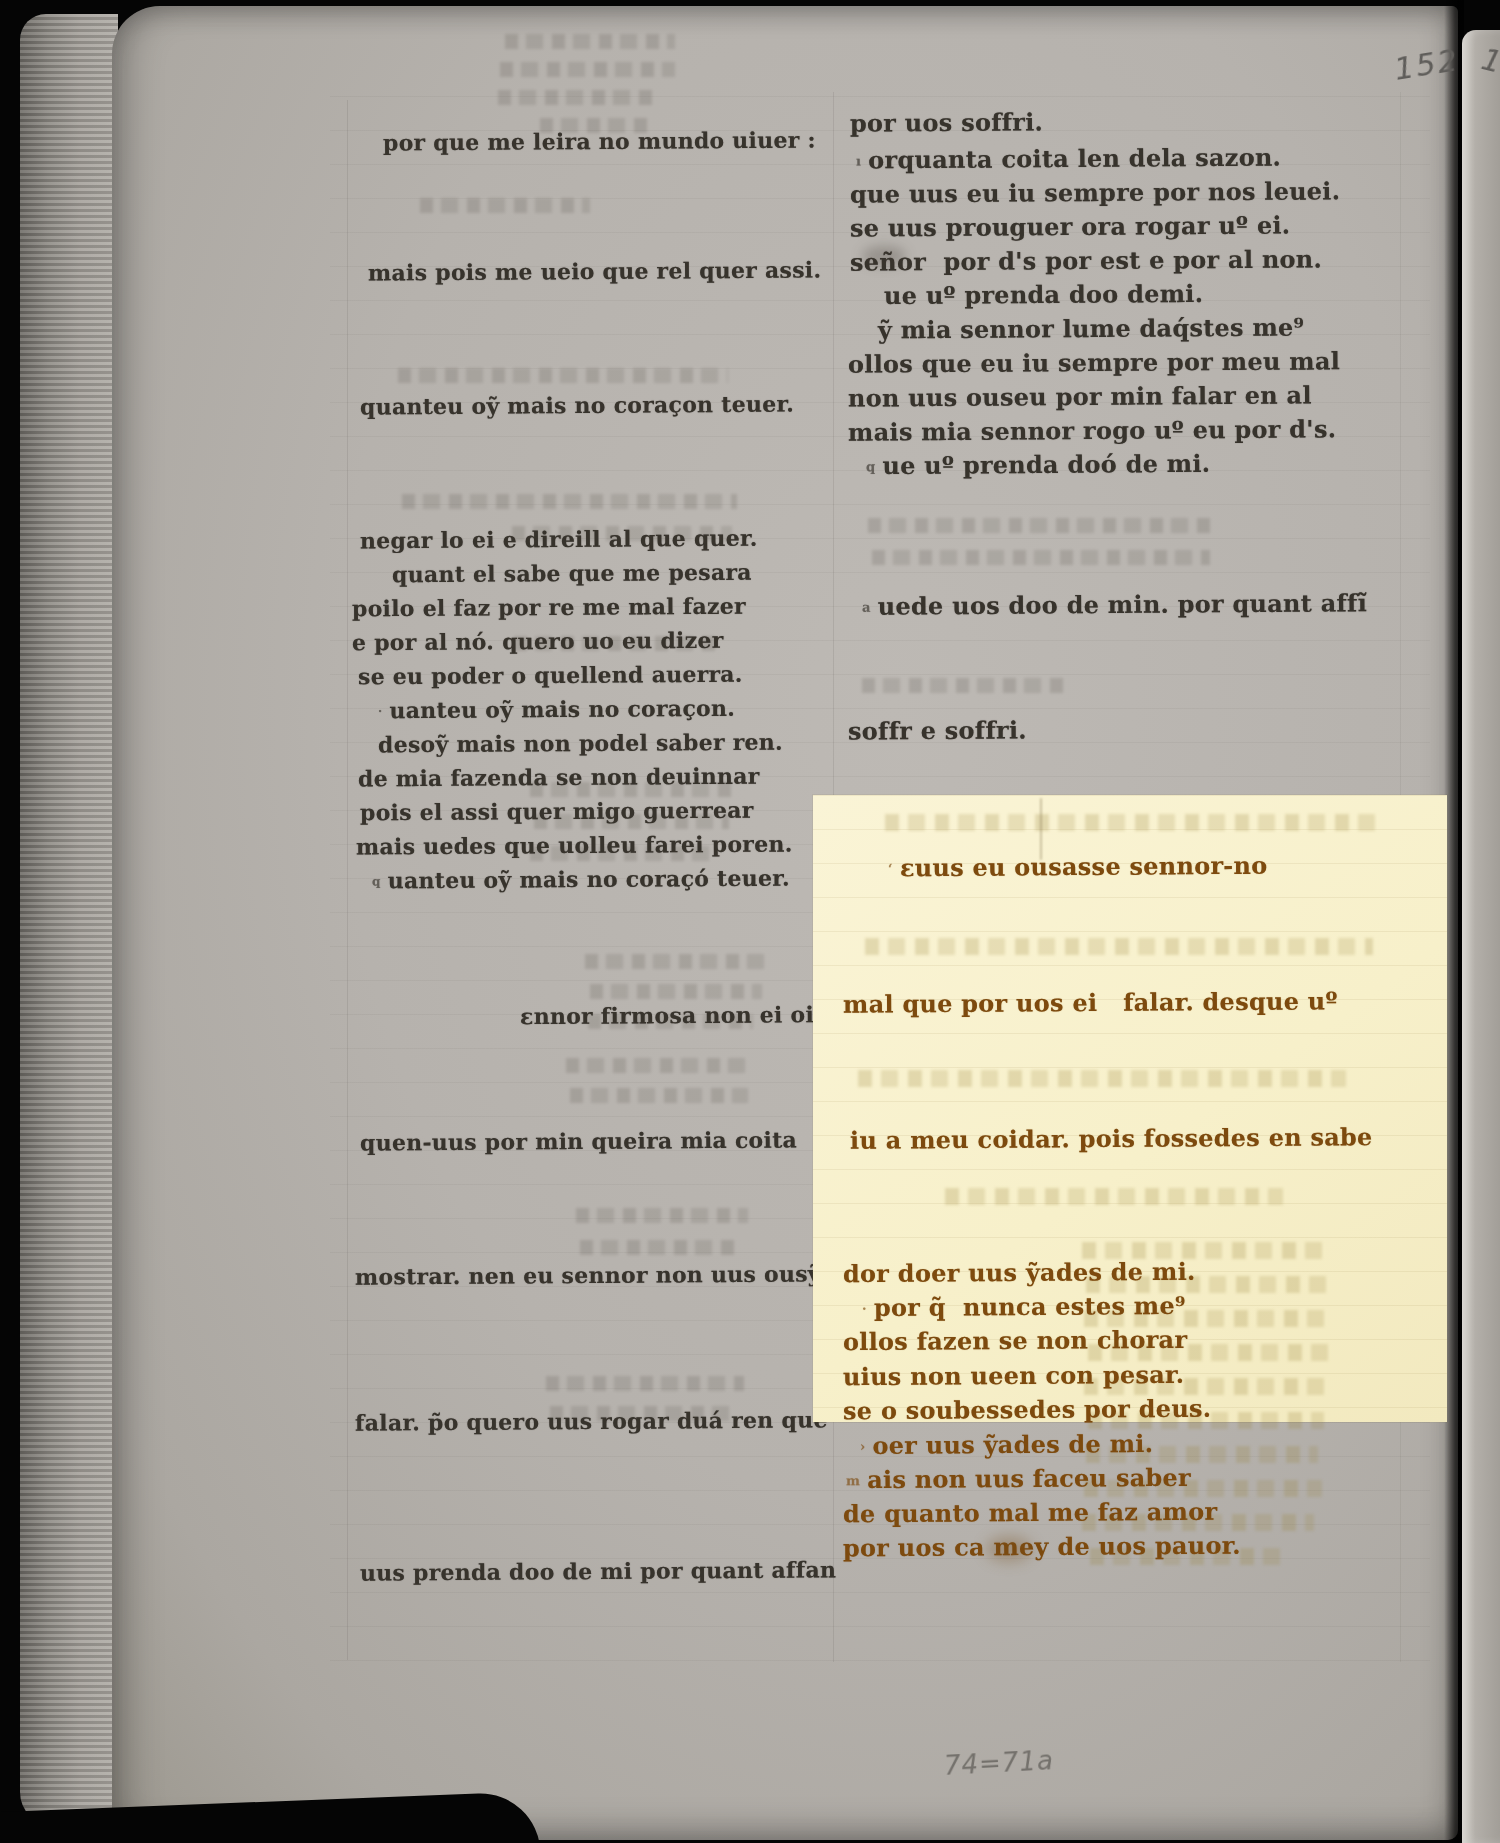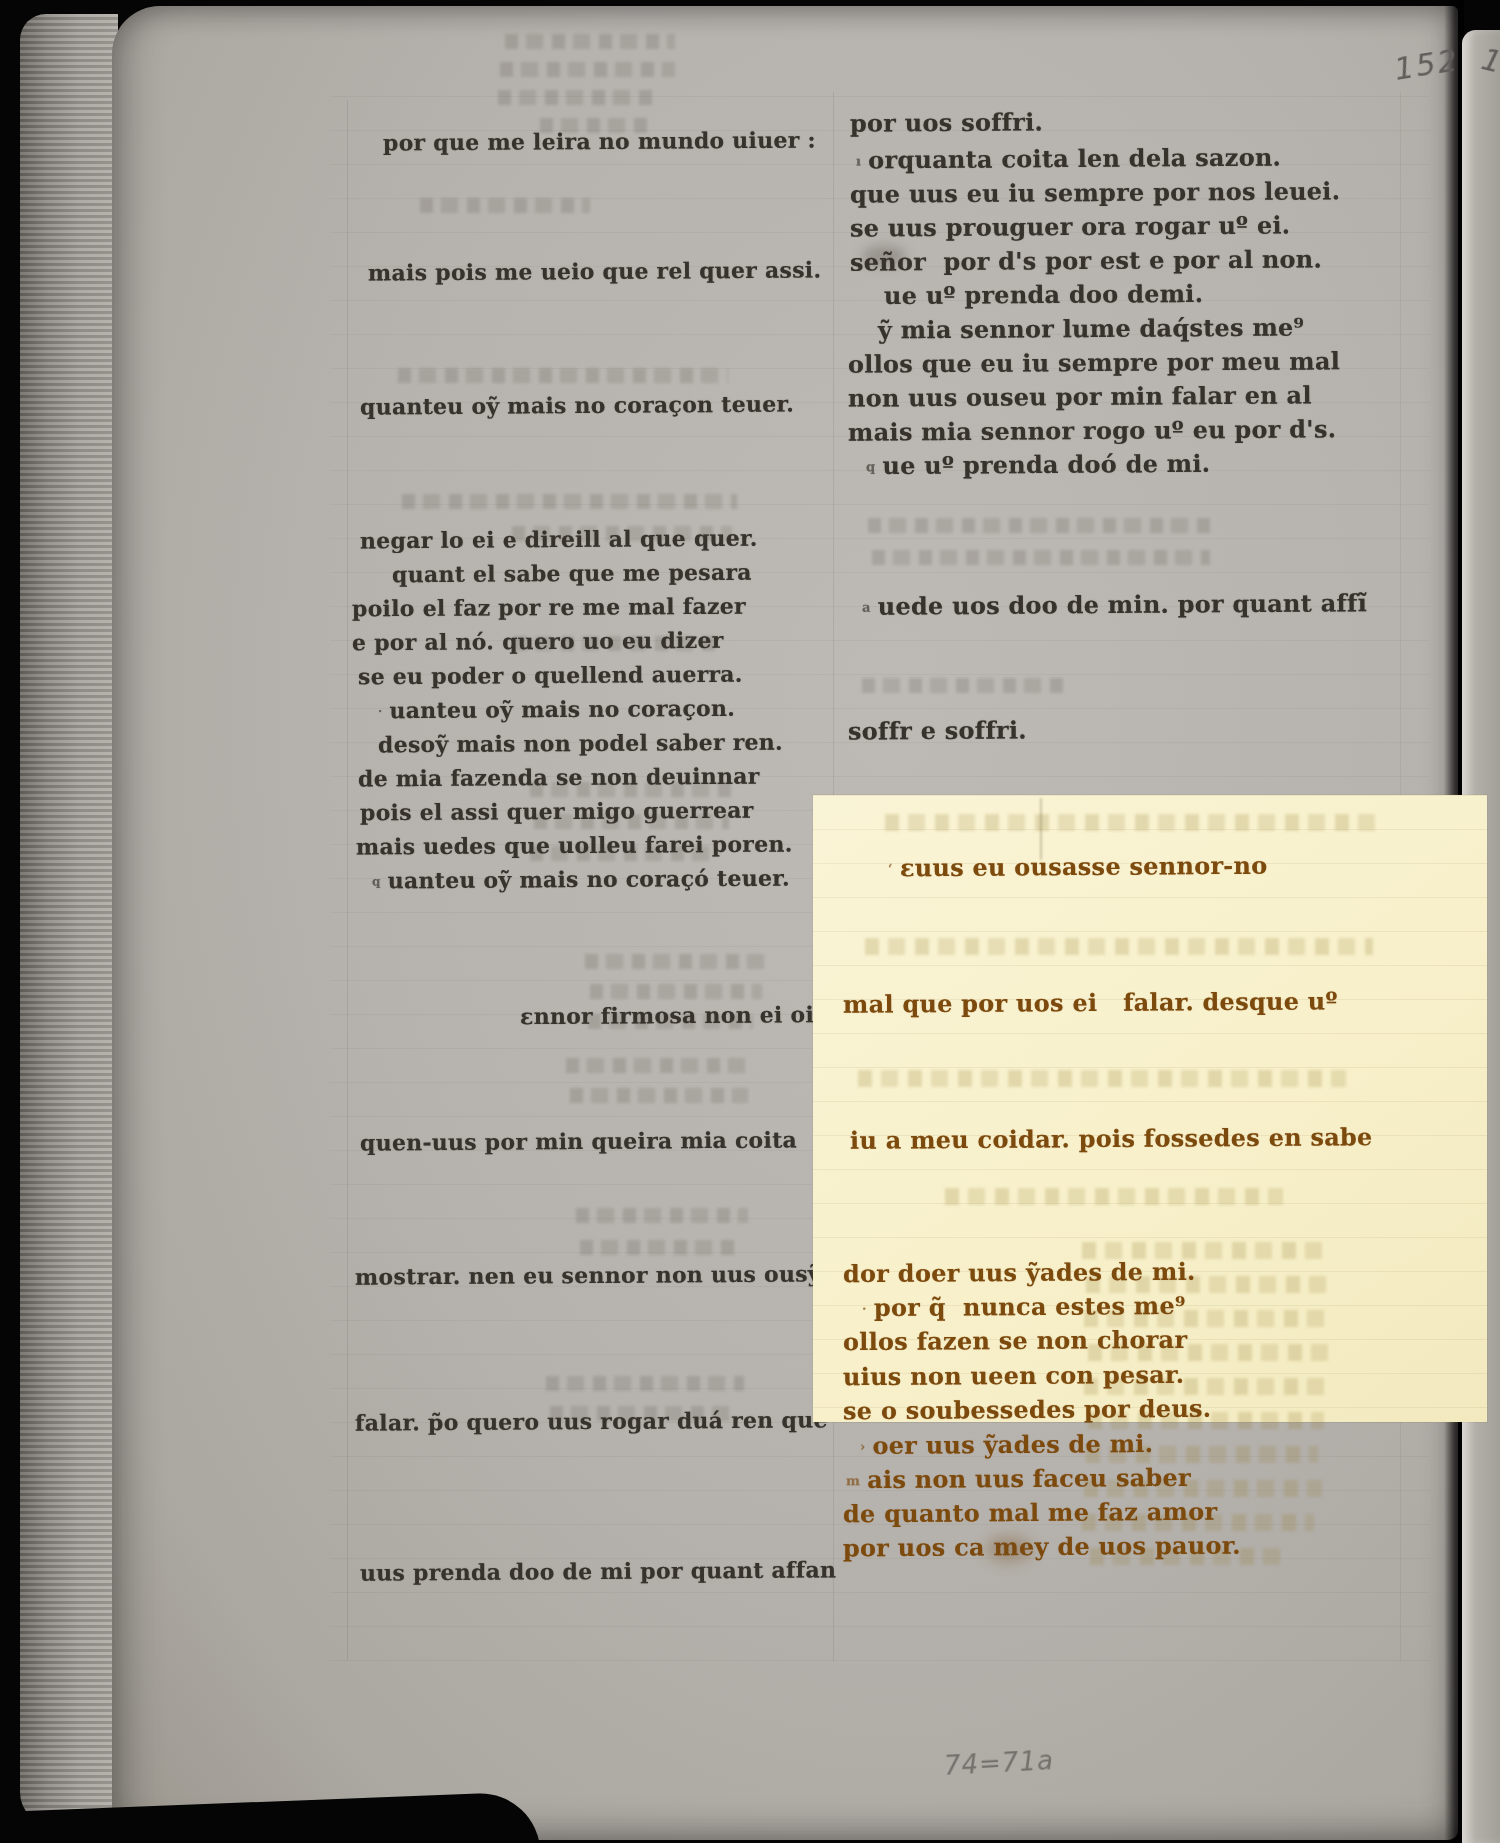--- a/index.html
+++ b/index.html
@@ -44,21 +44,21 @@
   
   .ms-line{position:absolute;white-space:pre;color:#37332c;font-weight:bold;
     font-size:22px;letter-spacing:.25px;z-index:6;
     text-shadow:0 0 1px rgba(55,50,45,.55);transform:rotate(-.4deg);}
   .col-right .ms-line{font-size:24px;}
   .mk{font-size:.55em;opacity:.65;margin-right:7px;position:relative;top:-3px;}
 
   
   .highlight{position:absolute;left:813px;top:795px;width:634px;height:627px;z-index:7;
     background:linear-gradient(145deg,#faf4d6 0%,#f7f0ca 55%,#f2e9bf 100%);
-    box-shadow:0 0 0 1px rgba(120,100,40,.08);padding-left:40px;}
+    box-shadow:0 0 0 1px rgba(120,100,40,.08);}
   .hl-ruling{position:absolute;inset:0;
     background:repeating-linear-gradient(180deg,rgba(140,115,55,.10) 0 1px,transparent 1px 34px);}
   .highlight .ms-line{color:#7d4a0e;font-size:24px;z-index:9;
     text-shadow:0 0 1px rgba(125,74,14,.45);}
   .highlight .ghost{z-index:8;}
 
   
   .stain{position:absolute;border-radius:50%;z-index:8;}
   .stain.s1{left:862px;top:246px;width:44px;height:20px;background:rgba(60,54,48,.28);filter:blur(6px);z-index:6;}
   .stain.s2{left:986px;top:1536px;width:46px;height:26px;background:rgba(118,78,28,.32);filter:blur(7px);z-index:9;}

